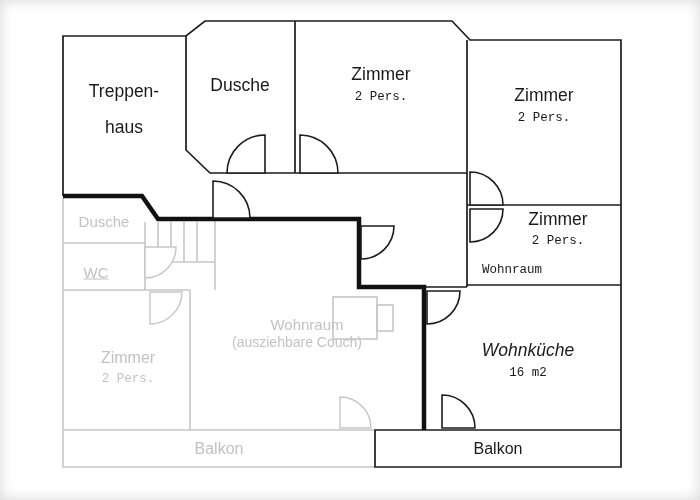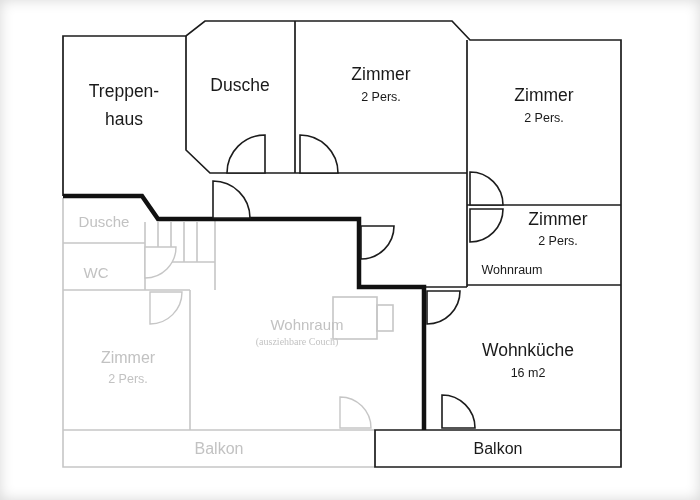--- a/index.html
+++ b/index.html
@@ -19,22 +19,22 @@
   .lbl{
     position:absolute;
     transform:translate(-50%,-50%);
     white-space:nowrap;
     color:#1a1a1a;
     line-height:1;
   }
   .s18{font-size:17.5px;}
   .s16{font-size:16px;}
   .s15{font-size:15px;}
-  .s13{font-size:12.5px;}
-  .s11{font-size:10px;font-family:Liberation Serif, serif;}
+  .s13{font-size:12.5px;font-family:Liberation Mono, monospace;}
+  .s11{font-size:14px;}
   .gray{color:#c2c2c2;}
 </style>
 </head>
 <body>
 
 <div id="canvas">
 
   <svg width="700" height="500" viewBox="0 0 700 500">
 
     <g stroke="#c6c6c6" stroke-width="1.6" fill="none">
@@ -77,41 +77,41 @@
       <path d="M213,218 L213,181 A37 37 0 0 1 250,218 Z"></path>
       <path d="M470,205 L470,172 A33 33 0 0 1 503,205 Z"></path>
       <path d="M470,209 L470,242 A33 33 0 0 0 503,209 Z"></path>
       <path d="M361,226 L361,259 A33 33 0 0 0 394,226 Z"></path>
       <path d="M427,291 L427,324 A33 33 0 0 0 460,291 Z"></path>
       <path d="M442,428 L442,395 A33 33 0 0 1 475,428 Z"></path>
     </g>
   </svg>
 
   <div class="lbl s18" style="left:124px;top:92px;">Treppen-</div>
-  <div class="lbl s18" style="left:124px;top:120px;">haus</div>
+  <div class="lbl s18" style="left:124px;top:128px;">haus</div>
 
   <div class="lbl s18" style="left:240px;top:86px;">Dusche</div>
 
   <div class="lbl s18" style="left:381px;top:75px;">Zimmer</div>
   <div class="lbl s13" style="left:381px;top:97px;">2 Pers.</div>
 
   <div class="lbl s18" style="left:544px;top:96px;">Zimmer</div>
   <div class="lbl s13" style="left:544px;top:118px;">2 Pers.</div>
 
   <div class="lbl s18" style="left:558px;top:220px;">Zimmer</div>
   <div class="lbl s13" style="left:558px;top:241px;">2 Pers.</div>
   <div class="lbl s13" style="left:512px;top:270px;">Wohnraum</div>
 
-  <div class="lbl s18" style="left:528px;top:351px;">Wohnküche</div>
+  <div class="lbl s18" style="left:528px;top:351px;font-style:italic;">Wohnküche</div>
   <div class="lbl s13" style="left:528px;top:373px;">16 m2</div>
 
   <div class="lbl s16" style="left:498px;top:449px;">Balkon</div>
 
   <div class="lbl s15 gray" style="left:104px;top:221px;">Dusche</div>
-  <div class="lbl s15 gray" style="left:96px;top:272px;">WC</div>
+  <div class="lbl s15 gray" style="left:96px;top:272px;text-decoration:underline;">WC</div>
 
   <div class="lbl s16 gray" style="left:128px;top:358px;">Zimmer</div>
   <div class="lbl s13 gray" style="left:128px;top:379px;">2 Pers.</div>
 
   <div class="lbl s15 gray" style="left:307px;top:324px;">Wohnraum</div>
   <div class="lbl s11 gray" style="left:297px;top:342px;">(ausziehbare Couch)</div>
 
   <div class="lbl s16 gray" style="left:219px;top:449px;">Balkon</div>
 
   <div id="vignette"></div>

